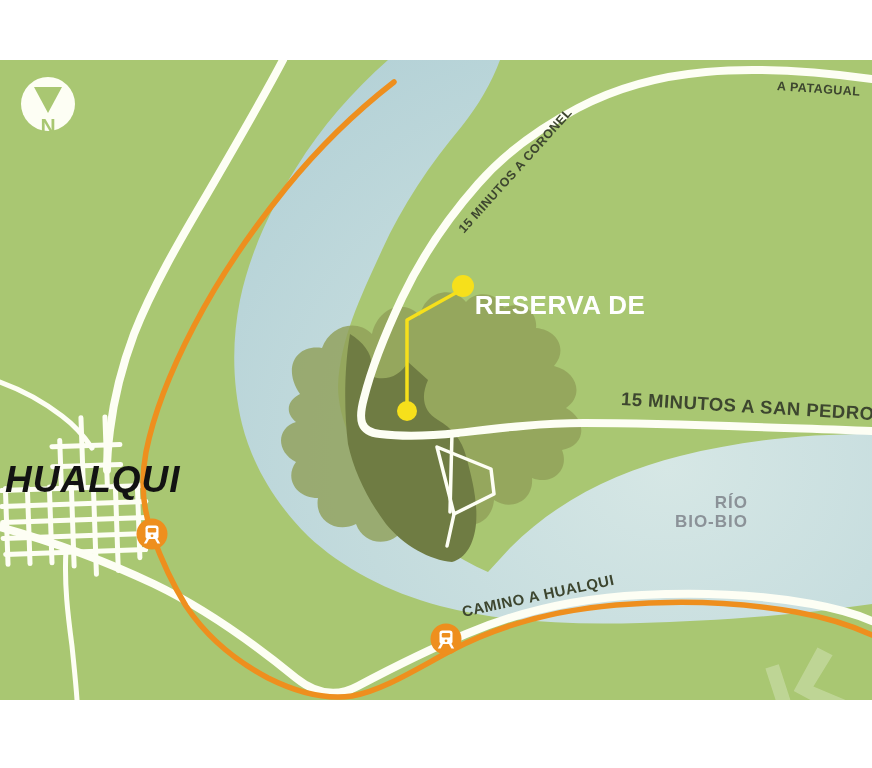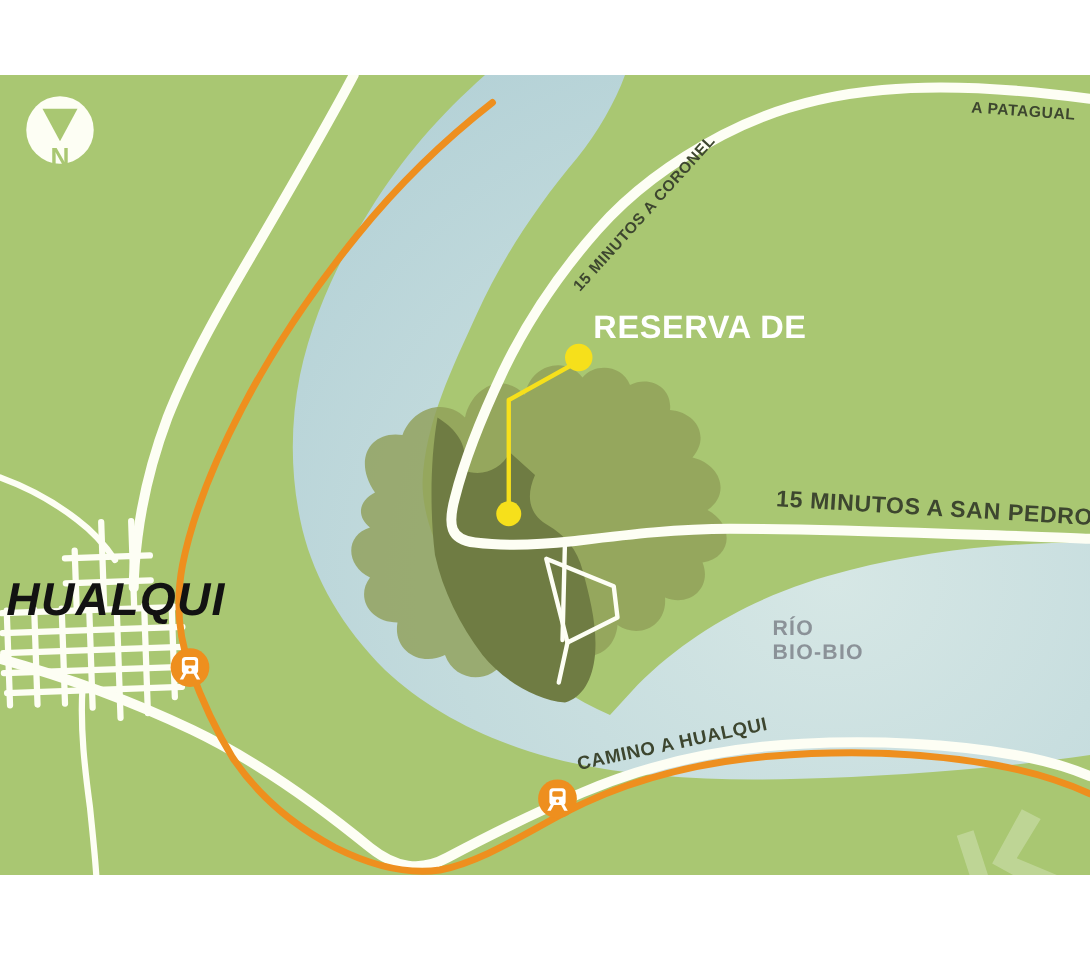--- a/index.html
+++ b/index.html
@@ -18,22 +18,22 @@
   .shadow{fill:var(--reserve-shadow,#90a059);opacity:.82;}
   .hl{stroke:var(--highlight,#f6e01b);stroke-width:3.5;fill:none;stroke-linejoin:round;}
   .hl-dot{fill:var(--highlight,#f6e01b);}
   .compass-bg{fill:var(--road,#fdfef4);}
   .compass-fg{fill:var(--land,#a9c772);}
   .compass-n{font-weight:700;font-size:21px;fill:var(--land,#a9c772);}
   .wm{fill:#ffffff;opacity:.25;}
   .lbl{position:absolute;font-weight:700;white-space:nowrap;z-index:3;}
   .lbl-route{color:var(--label-dark,#3d462f);}
   .lbl-town{color:var(--text-black,#121212);}
-  .lbl-white{color:var(--white,#ffffff);text-align:center;}
-  .lbl-river{color:var(--label-gray,#8b9298);text-align:left;}
+  .lbl-white{color:var(--white,#ffffff);text-align:center;margin-top:44px;}
+  .lbl-river{color:var(--label-gray,#8b9298);text-align:right;}
 </style>
 </head>
 <body>
 
 <div class="stage">
 
 <svg width="872" height="768" viewBox="0 0 872 768">
   <defs>
     <clipPath id="mapClip">
           <rect x="0" y="60" width="872" height="640"></rect>

